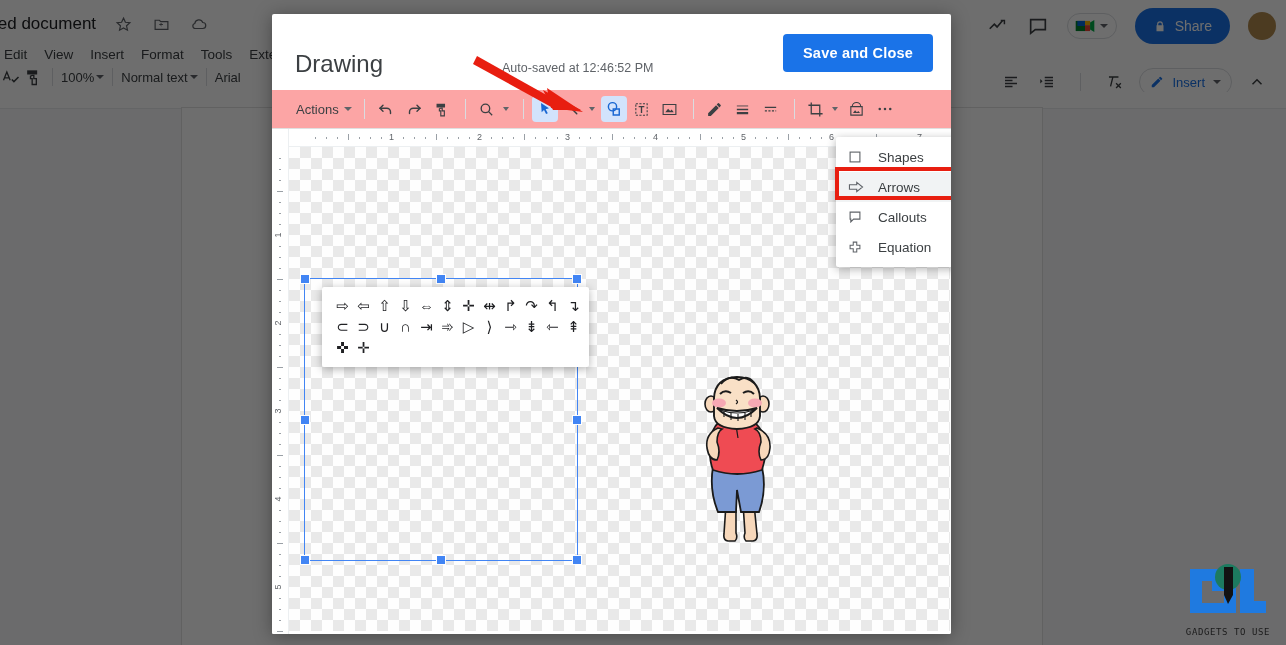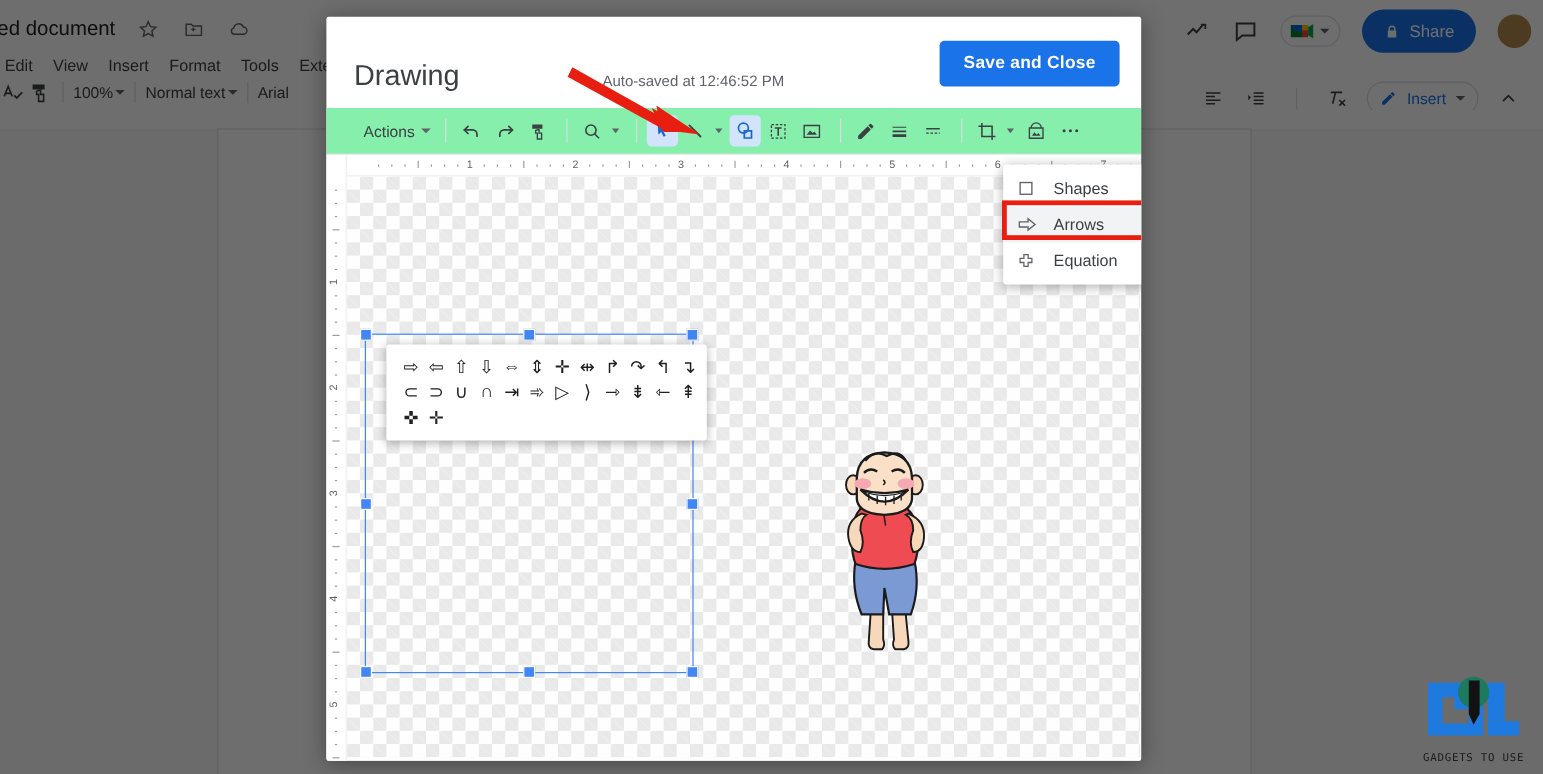--- a/index.html
+++ b/index.html
@@ -37,21 +37,21 @@
 
   
   #modal{position:absolute;left:272px;top:14px;width:679px;height:620px;background:#fff;
       box-shadow:0 2px 18px rgba(0,0,0,.35);border-radius:2px;overflow:hidden;}
   .m-head{height:76px;position:relative;}
   .m-title{position:absolute;left:23px;top:36px;font-size:24px;color:#3c4043;}
   .m-auto{position:absolute;left:230px;top:47px;font-size:12.5px;color:#5f6368;}
   .m-save{position:absolute;right:18px;top:20px;background:#1a73e8;color:#fff;border-radius:4px;
       height:38px;padding:0 20px;display:flex;align-items:center;font-size:14.5px;font-weight:700;letter-spacing:.2px;}
   .m-toolbar{position:absolute;left:0;top:76px;right:0;height:38px;display:flex;align-items:center;
-      padding-left:31px;border-bottom:1px solid #e0e0e0;background:#86efac;}
+      padding-left:24px;border-bottom:1px solid #e0e0e0;background:#fca5a5;}
   .ti{width:26px;height:26px;display:inline-flex;align-items:center;justify-content:center;border-radius:4px;margin-right:2px;}
   .ti.sel{background:#d2e3fc;}
   .ti svg{display:block;}
   .mini-caret{width:0;height:0;border-left:3.5px solid transparent;border-right:3.5px solid transparent;
       border-top:4px solid #5f6368;margin-left:1px;margin-right:6px;}
   .actions{font-size:13px;color:#3c4043;display:inline-flex;align-items:center;gap:5px;margin-right:4px;}
   .tsep{width:1px;height:20px;background:#dadce0;margin:0 8px;}
 
   
   .m-canvas{position:absolute;left:0;top:115px;right:0;bottom:0;background:#fff;}
@@ -561,20 +561,29 @@
       <span class="mi">
         <svg width="16" height="14" viewBox="0 0 22 16" fill="none" stroke="#5f6368" stroke-width="1.5">
             <path d="M2 5h10V1.5L20 8l-8 6.5V11H2z"></path>
           </svg>
       </span>
       <span>Arrows</span>
 
     </div>
     <div class="mrow">
       <span class="mi">
+        <svg width="14" height="14" viewBox="0 0 20 20" fill="none" stroke="#5f6368" stroke-width="1.6">
+            <path d="M3 3h14v10H8l-4 4v-4H3z"></path>
+          </svg>
+      </span>
+      <span>Callouts</span>
+
+    </div>
+    <div class="mrow">
+      <span class="mi">
         <svg width="14" height="14" viewBox="0 0 20 20" fill="none" stroke="#5f6368" stroke-width="1.5">
             <path d="M7.5 3h5v4.5H17v5h-4.5V17h-5v-4.5H3v-5h4.5z"></path>
           </svg>
       </span>
       <span>Equation</span>
 
     </div>
     <div class="redbox"></div>
   </div>
 </div>

